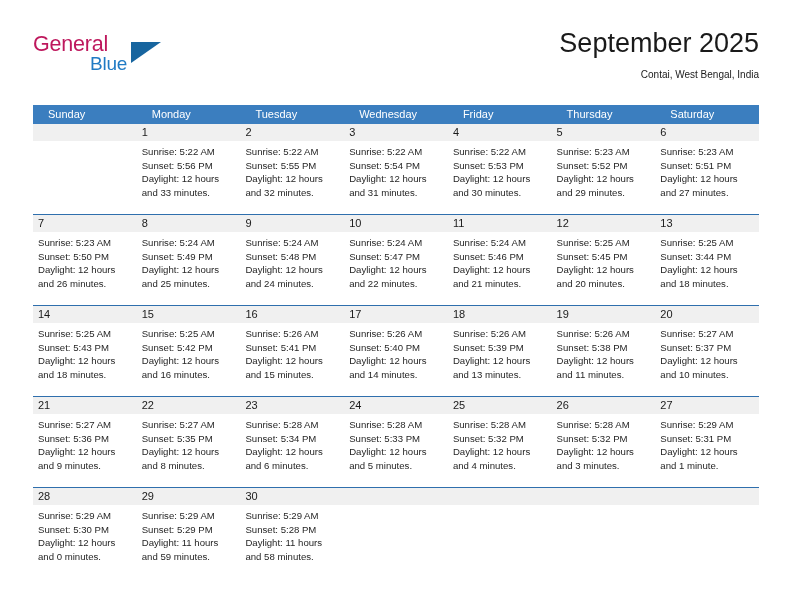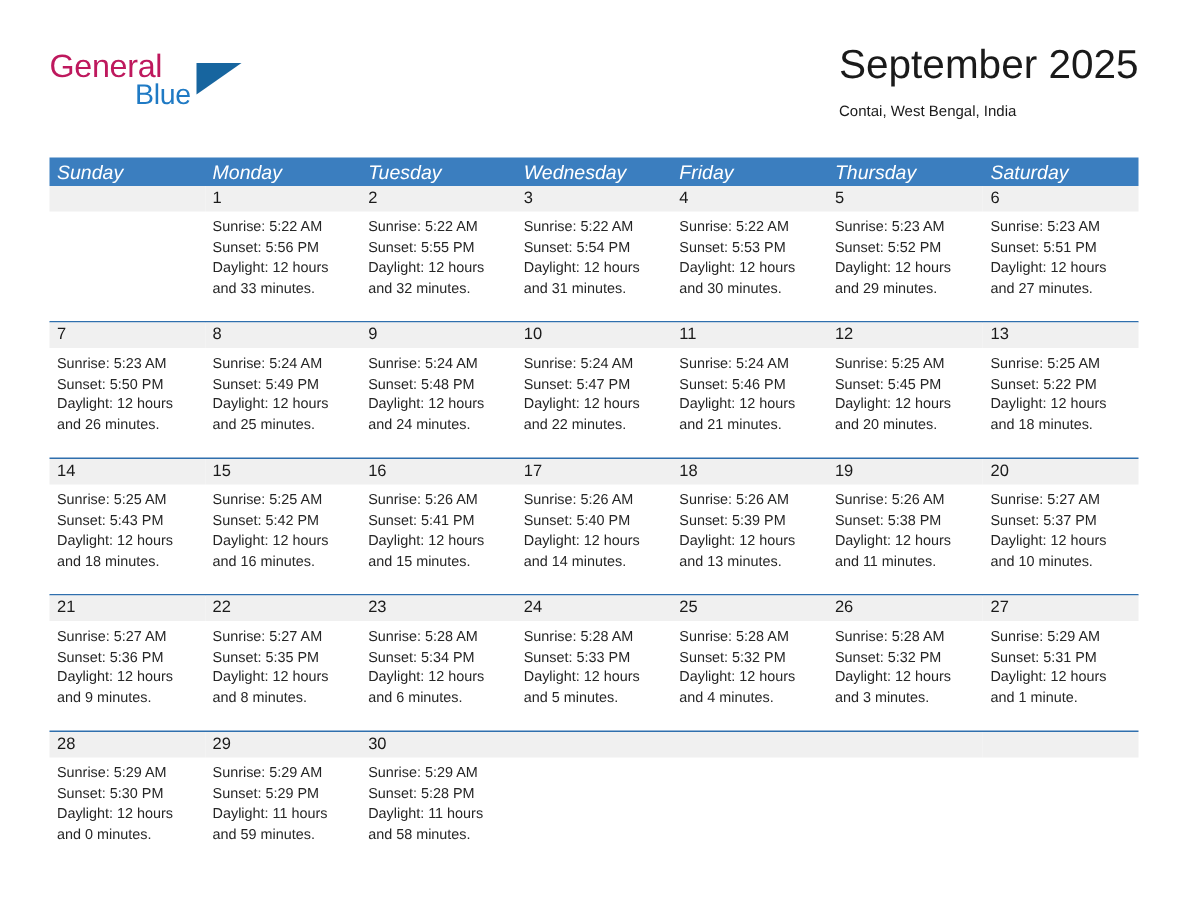--- a/index.html
+++ b/index.html
@@ -61,20 +61,21 @@
     width: 0;
     height: 0;
     border-left: 30px solid #17659f;
     border-bottom: 21px solid transparent;
   }
 
   .title-block {
     position: absolute;
     right: 0;
     top: 0;
+    text-align: right;
   }
   .cal-title {
     font-size: 27px;
     line-height: 34px;
     color: #1a1a1a;
     font-weight: normal;
     white-space: nowrap;
   }
   .cal-subtitle {
     font-size: 10px;
@@ -92,27 +93,26 @@
     width: 726px;
   }
   .dow-row {
     display: flex;
     background: #3b7ebf;
     height: 19px;
   }
   .dow {
     flex: 1 1 0;
     color: #ffffff;
-    font-size: 13px;
+    font-size: 11px;
     line-height: 19px;
-    padding-left: 5px;
+    padding-left: 15px;
     box-sizing: border-box;
     white-space: nowrap;
     overflow: hidden;
-    font-style: italic;
   }
 
   .week {
     border-top: 1.6px solid #2f6fad;
     position: relative;
   }
   .week:first-of-type {
     border-top: none;
   }
   .week-inner {
@@ -296,21 +296,21 @@
                 <div>Sunrise: 5:25 AM</div>
                 <div>Sunset: 5:45 PM</div>
                 <div>Daylight: 12 hours</div>
                 <div>and 20 minutes.</div>
               </div>
             </div>
             <div class="daycell">
               <div class="daynum">13</div>
               <div class="info">
                 <div>Sunrise: 5:25 AM</div>
-                <div>Sunset: 5:22 PM</div>
+                <div>Sunset: 3:44 PM</div>
                 <div>Daylight: 12 hours</div>
                 <div>and 18 minutes.</div>
               </div>
             </div>
           </div>
         </div>
         <div class="week week-3">
           <div class="week-inner">
             <div class="daycell">
               <div class="daynum">14</div>

